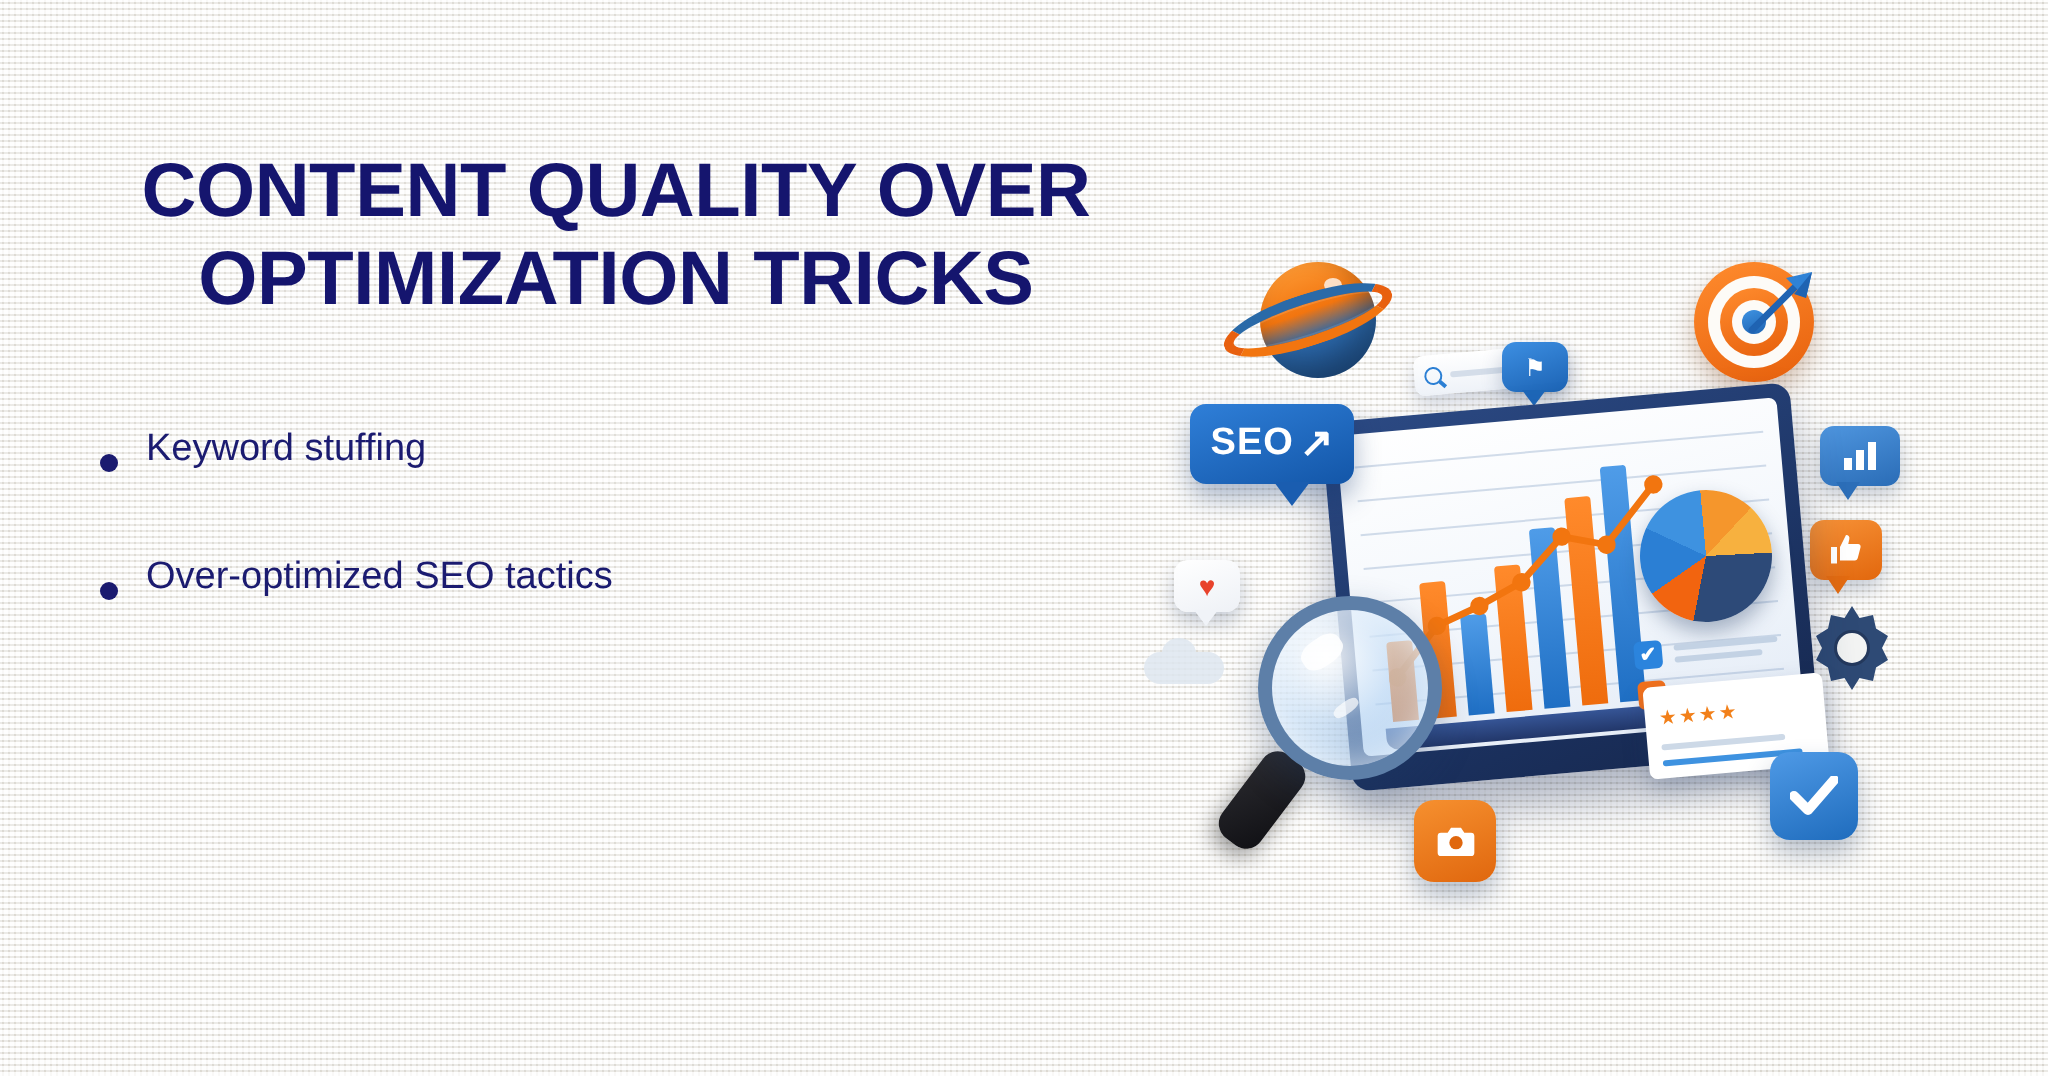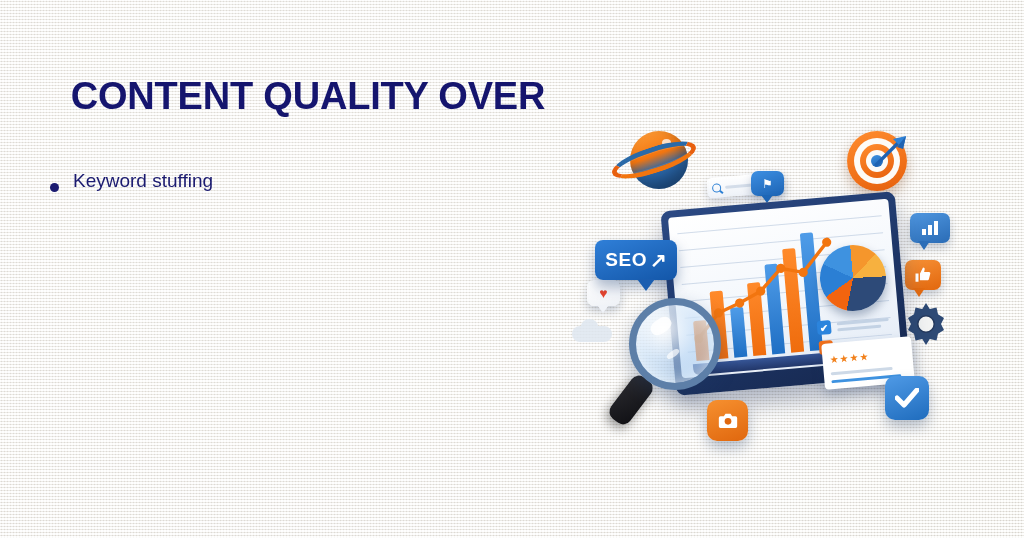--- a/index.html
+++ b/index.html
@@ -121,21 +121,21 @@
     border:5px solid #e8600f; border-top-color:#2a6aa8; border-bottom-color:#f2750f;
     transform:rotate(-18deg); box-shadow:0 0 0 1px rgba(255,255,255,.12) inset;
   }
   .planet-dot{ position:absolute; left:52px; top:14px; width:9px; height:7px; border-radius:50%; background:rgba(255,255,255,.75); }
 
   
   .seo-bubble{
     left:30px; top:84px; width:82px; height:40px; border-radius:8px;
     background:linear-gradient(160deg,#2f7fd8,#1356a8);
     box-shadow:0 7px 13px rgba(20,55,110,.35);
-    display:flex; align-items:center; justify-content:center; gap:3px;margin-top:38px;
+    display:flex; align-items:center; justify-content:center; gap:3px;
   }
   .seo-bubble .seo-label{ color:#fff; font-size:19px; font-weight:bold; letter-spacing:.5px; }
   .seo-bubble::after{
     content:""; position:absolute; left:42px; bottom:-11px;
     border-left:9px solid transparent; border-right:9px solid transparent;
     border-top:12px solid #1a5db0;
   }
   .seo-arrow{ color:#fff; font-size:20px; font-weight:bold; line-height:1; }
 
   
@@ -204,26 +204,31 @@
 </style>
 </head>
 <body>
 
 <div id="canvas-texture"></div>
 
 <div id="text-col">
 
   <h1 id="page-title">
     <span class="tl">CONTENT QUALITY OVER</span>
+    <span class="tl">OPTIMIZATION TRICKS</span>
   </h1>
 
   <ul id="bullet-list">
     <li class="bullet-item">
       <span class="bullet-dot"></span>
       <span class="bullet-text">Keyword stuffing</span>
+    </li>
+    <li class="bullet-item">
+      <span class="bullet-dot"></span>
+      <span class="bullet-text">Over-optimized SEO tactics</span>
     </li>
   </ul>
 </div>
 
 <div id="illustration">
 
   <div class="cloud"></div>
 
   <div class="planet">
     <div class="planet-body"></div>

